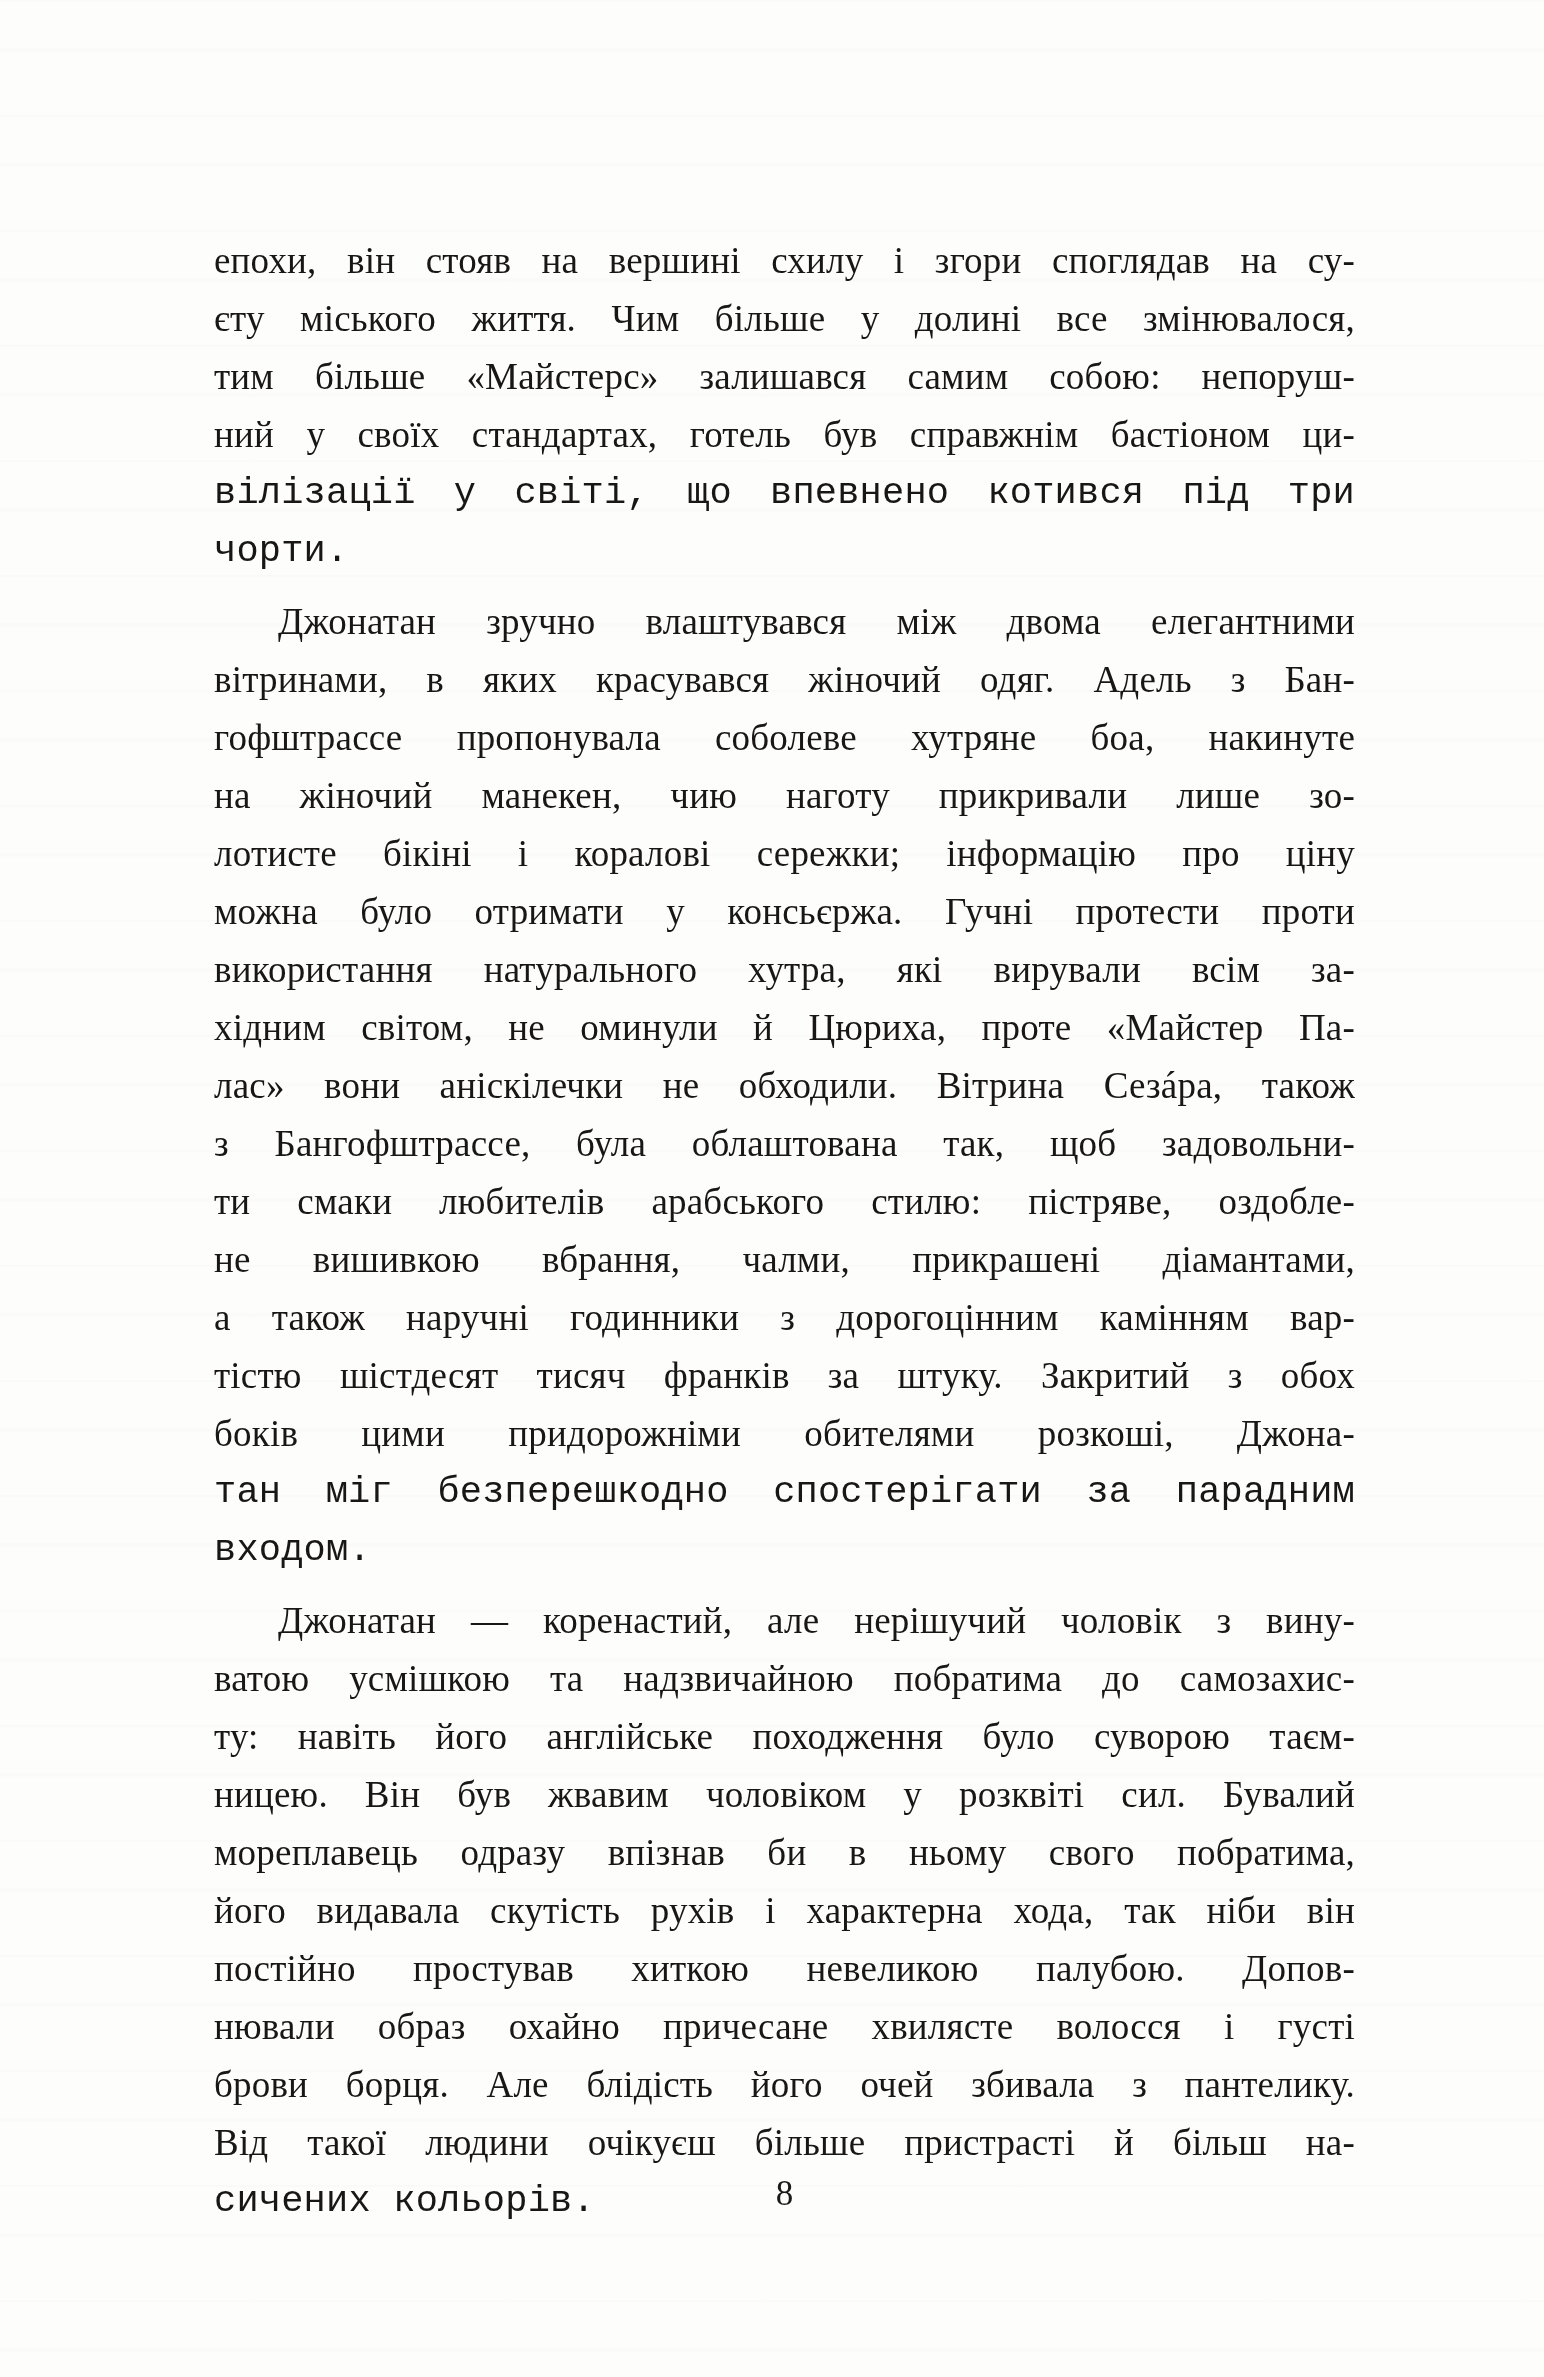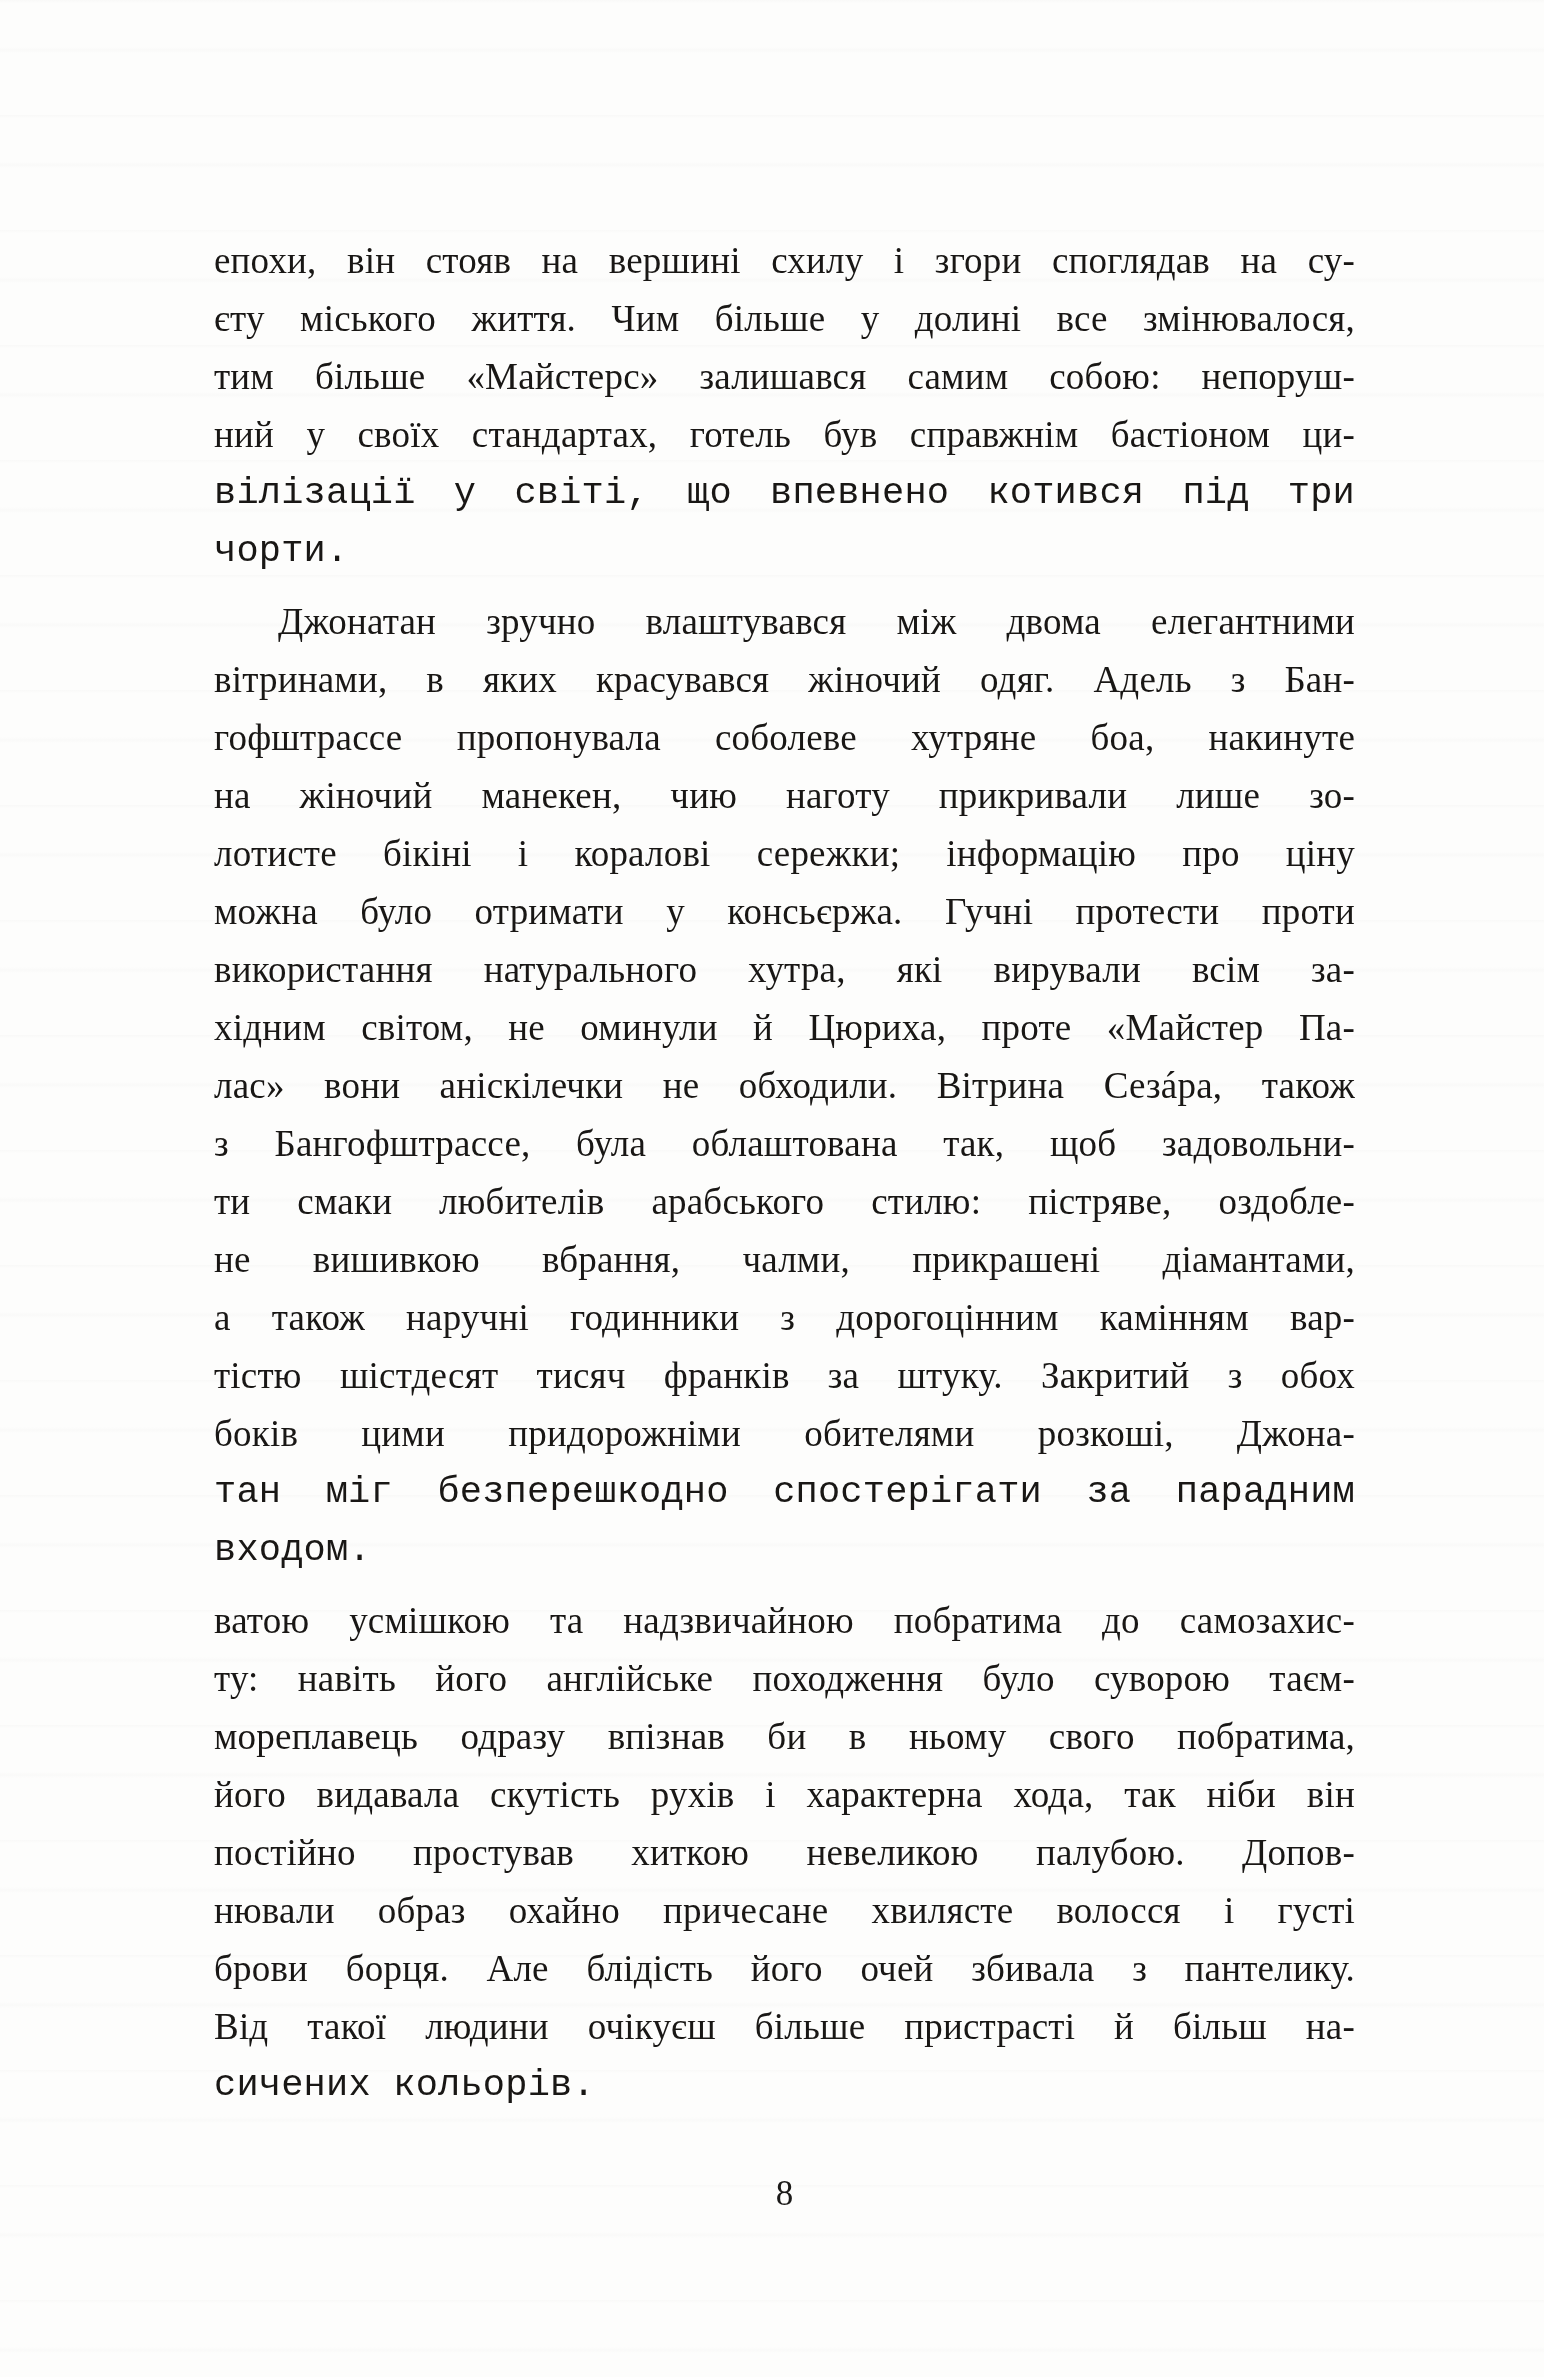--- a/index.html
+++ b/index.html
@@ -89,22 +89,24 @@
         <div class="line">лас» вони аніскілечки не обходили. Вітрина Сезáра, також</div>
         <div class="line">з Бангофштрассе, була облаштована так, щоб задовольни-</div>
         <div class="line">ти смаки любителів арабського стилю: пістряве, оздобле-</div>
         <div class="line">не вишивкою вбрання, чалми, прикрашені діамантами,</div>
         <div class="line">а також наручні годинники з дорогоцінним камінням вар-</div>
         <div class="line">тістю шістдесят тисяч франків за штуку. Закритий з обох</div>
         <div class="line">боків цими придорожніми обителями розкоші, Джона-</div>
         <div class="line para-end">тан міг безперешкодно спостерігати за парадним входом.</div>
       </div>
       <div class="paragraph">
+        <div class="line indent">Джонатан — коренастий, але нерішучий чоловік з вину-</div>
         <div class="line">ватою усмішкою та надзвичайною побратима до самозахис-</div>
         <div class="line">ту: навіть його англійське походження було суворою таєм-</div>
+        <div class="line">ницею. Він був жвавим чоловіком у розквіті сил. Бувалий</div>
         <div class="line">мореплавець одразу впізнав би в ньому свого побратима,</div>
         <div class="line">його видавала скутість рухів і характерна хода, так ніби він</div>
         <div class="line">постійно простував хиткою невеликою палубою. Допов-</div>
         <div class="line">нювали образ охайно причесане хвилясте волосся і густі</div>
         <div class="line">брови борця. Але блідість його очей збивала з пантелику.</div>
         <div class="line">Від такої людини очікуєш більше пристрасті й більш на-</div>
         <div class="line para-end">сичених кольорів.</div>
       </div>
     </div>
   <div class="page-number">8</div>

